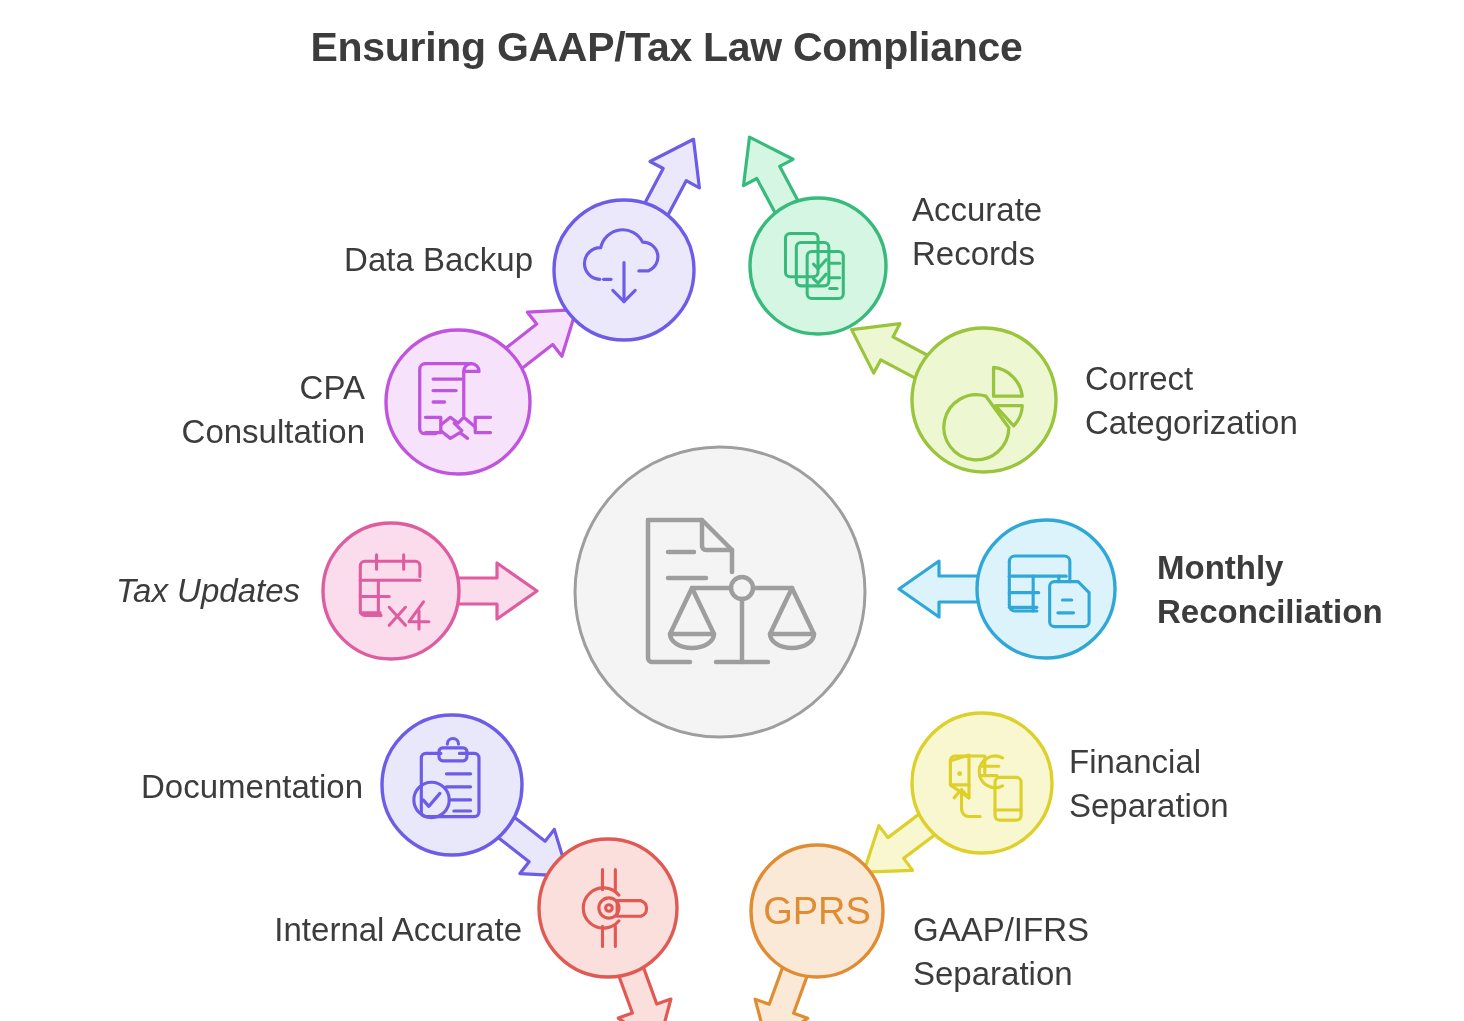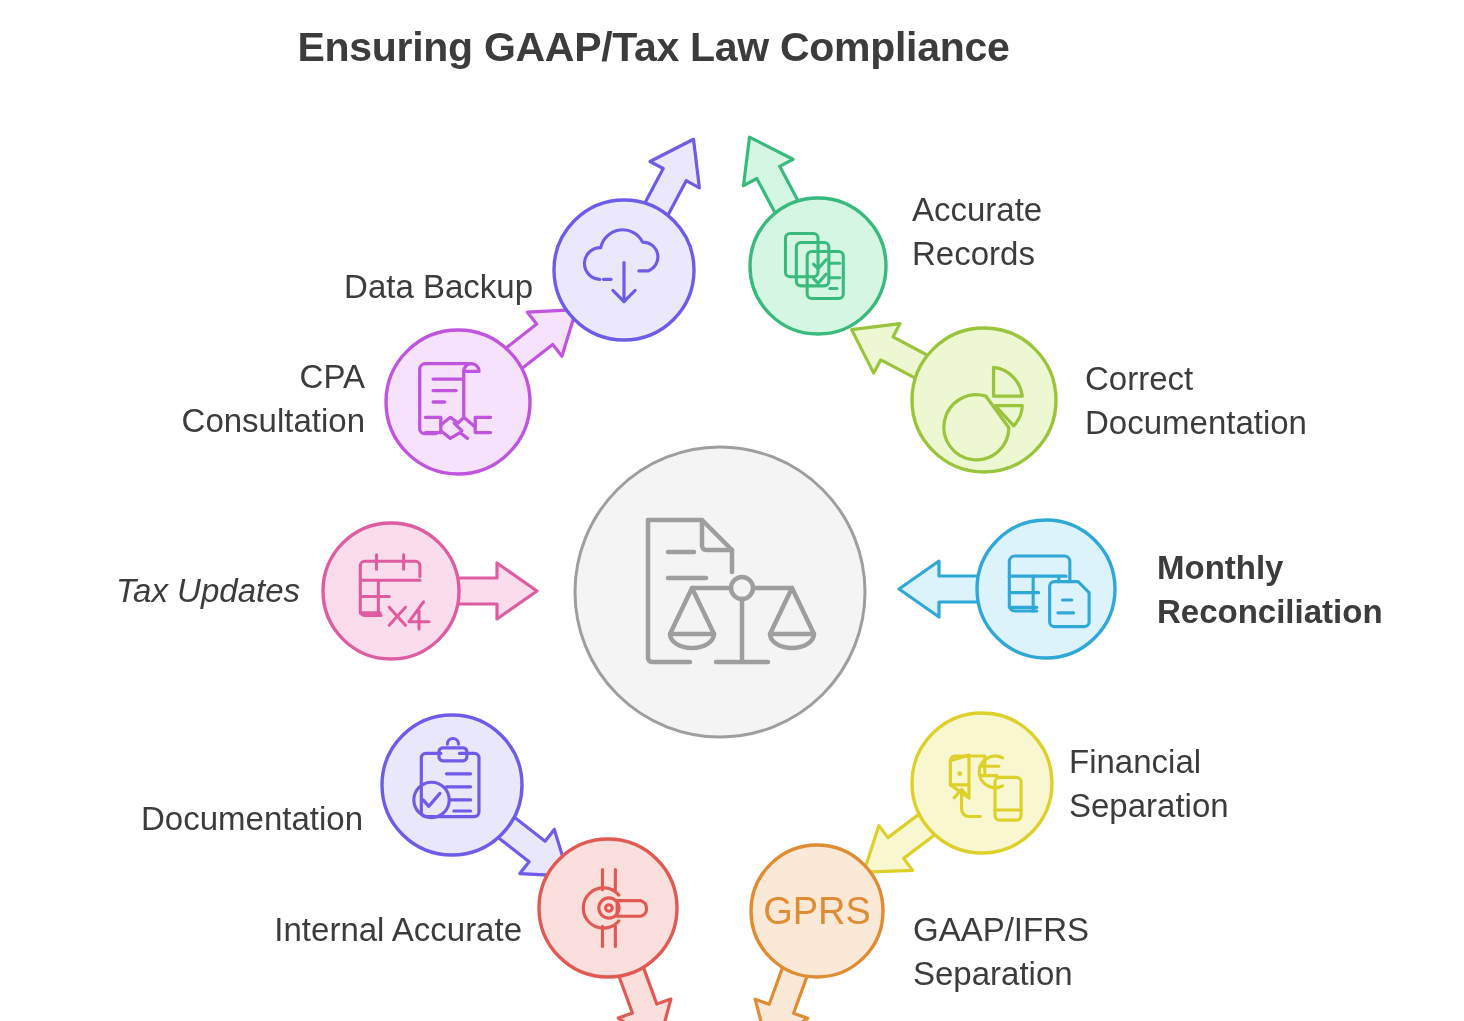--- a/index.html
+++ b/index.html
@@ -17,20 +17,21 @@
   #page-title {
     position: absolute;
     top: 24px;
     left: 0;
     width: 1307px;
     text-align: center;
     font-size: 41px;
     font-weight: bold;
     color: #3c3c3c;
     letter-spacing: -0.3px;
+    padding-left: 13px;
   }
   #diagram {
     position: absolute;
     top: 0;
     left: 0;
   }
   .node-label {
     position: absolute;
     font-size: 33px;
     color: #3c3c3c;
@@ -194,29 +195,29 @@
       <path d="M-28,-4 h39 M33,-4 h39"></path>
       <path d="M-28,-4 l-22,46 h44 z"></path>
       <path d="M-50,42 a22,14 0 0 0 44,0"></path>
       <path d="M72,-4 l-22,46 h44 z"></path>
       <path d="M50,42 a22,14 0 0 0 44,0"></path>
     </g>
   </g>
 </svg>
 
 <div id="labels-layer">
-    <div class="node-label lbl-left" style="right: 931px; top: 238px; margin-top: 27px;">Data Backup</div>
+    <div class="node-label lbl-left" style="right: 931px; top: 238px;">Data Backup</div>
     <div class="node-label lbl-right" style="left: 912px; top: 188px;">Accurate
 Records</div>
     <div class="node-label lbl-right" style="left: 1085px; top: 357px;">Correct
-Documentation</div>
+Categorization</div>
     <div class="node-label lbl-right" style="left: 1157px; top: 546px; font-weight: bold;">Monthly
 Reconciliation</div>
     <div class="node-label lbl-right" style="left: 1069px; top: 740px;">Financial
 Separation</div>
     <div class="node-label lbl-right" style="left: 913px; top: 908px;">GAAP/IFRS
 Separation</div>
     <div class="node-label lbl-left" style="right: 942px; top: 908px;">Internal Accurate</div>
-    <div class="node-label lbl-left" style="right: 1101px; top: 765px; margin-top: 32px;">Documentation</div>
+    <div class="node-label lbl-left" style="right: 1101px; top: 765px;">Documentation</div>
     <div class="node-label lbl-left" style="right: 1164px; top: 569px; font-style: italic;">Tax Updates</div>
-    <div class="node-label lbl-left" style="right: 1099px; top: 355px;">CPA
+    <div class="node-label lbl-left" style="right: 1099px; top: 366px;">CPA
 Consultation</div>
   </div>
 
 </body></html>

